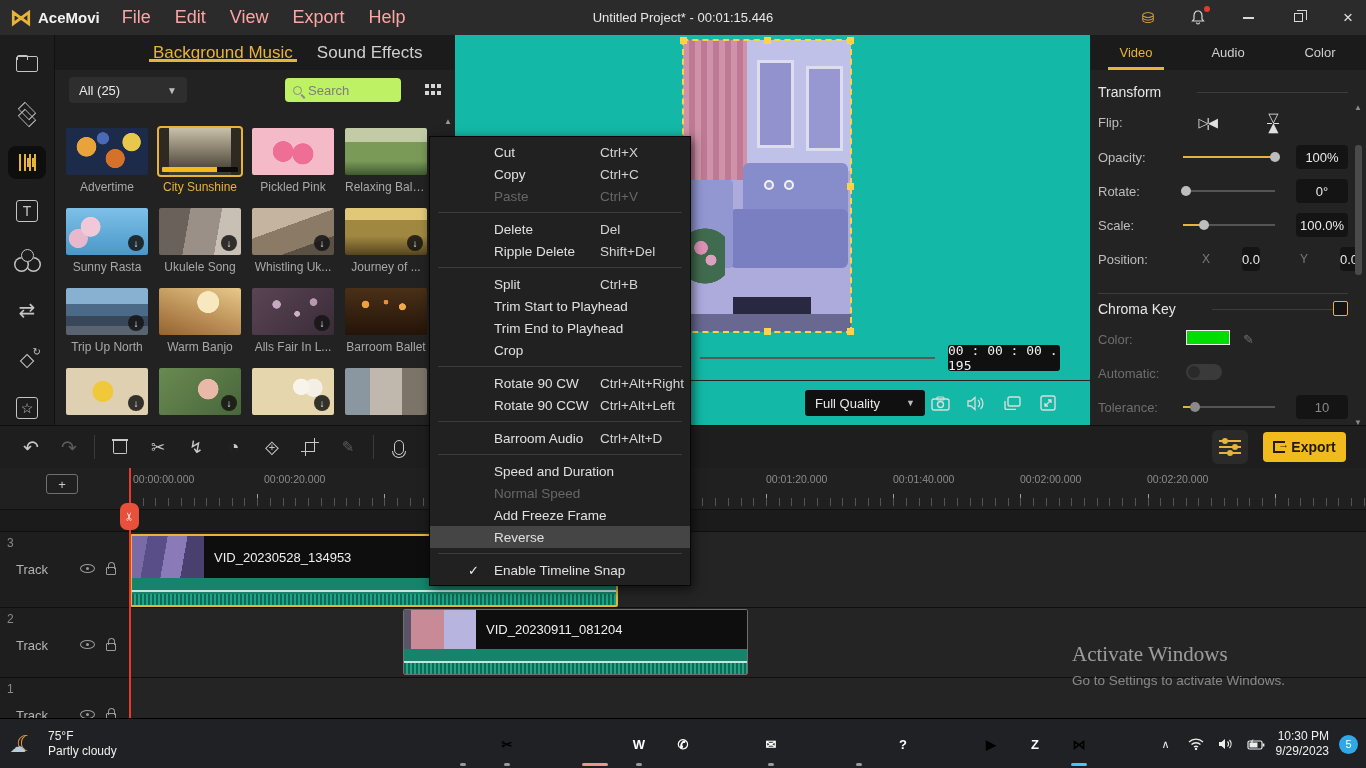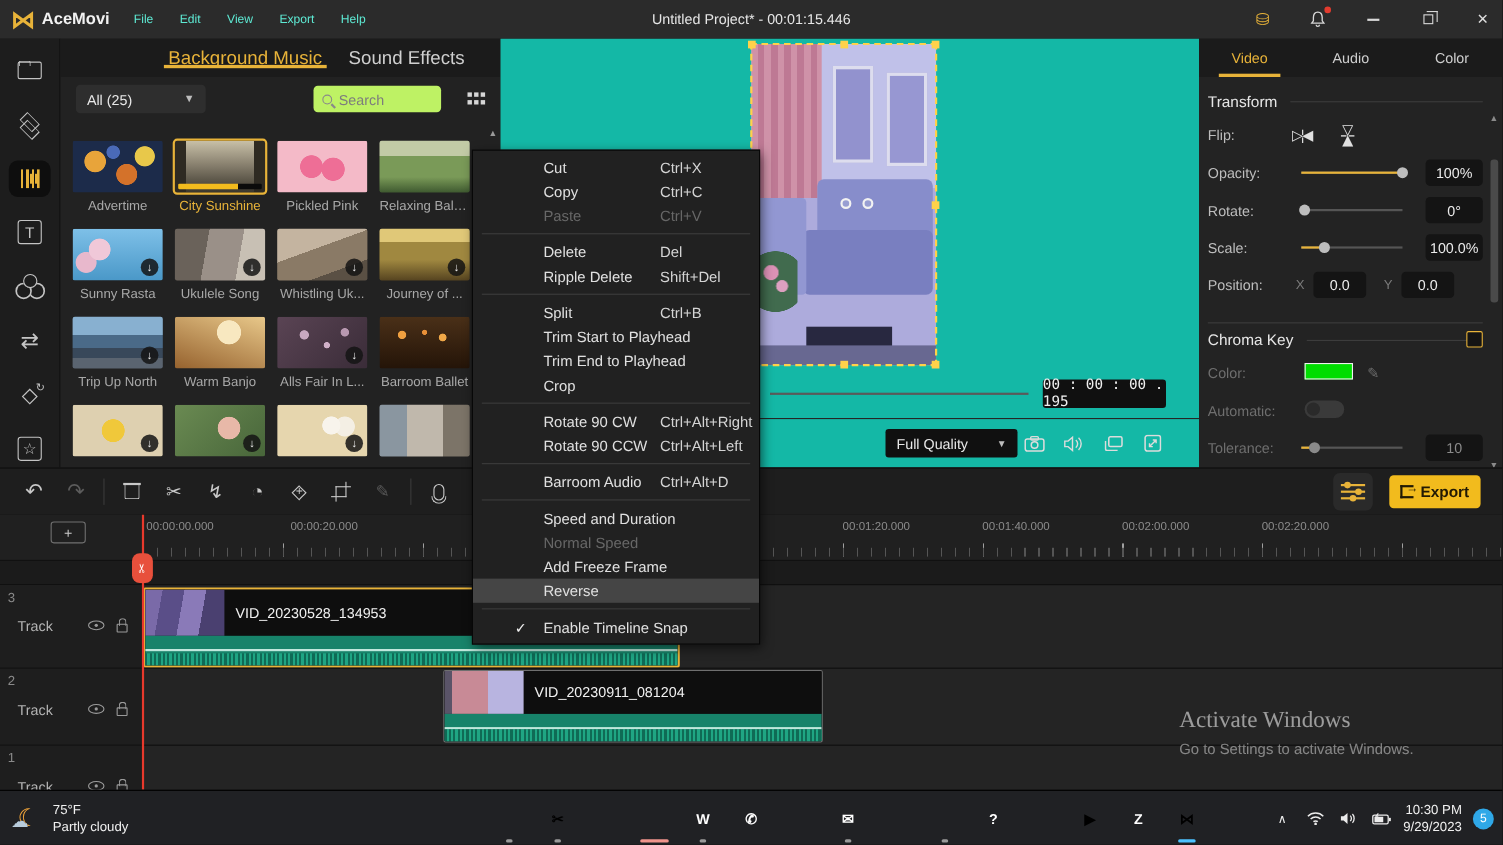--- a/index.html
+++ b/index.html
@@ -7,21 +7,21 @@
     font-family:"Liberation Sans", sans-serif; }
   #app { position:relative; width:1366px; height:768px; }
 
   
   #titlebar { position:absolute; left:0; top:0; width:1366px; height:35px;
     background:#2b2b2b; display:flex; align-items:center; z-index:40; }
   #logo { display:flex; align-items:center; margin-left:10px; }
   #logo .bowtie { color:#e8b339; font-size:22px; font-weight:bold; line-height:1; }
   #logo .brand { color:#f2f2f2; font-weight:bold; font-size:15px; margin-left:6px; }
   #menus { display:flex; margin-left:22px; gap:24px; }
-  #menus .menu { color:#5eead4; font-size:11px; cursor:default; }
+  #menus .menu { color:#fca5a5; font-size:18px; cursor:default; }
   #win-title { position:absolute; left:50%; transform:translateX(-50%); color:#e6e6e6; font-size:13px; }
   #tb-right { position:absolute; right:8px; display:flex; align-items:center; gap:30px; }
   .tb-ic { width:20px; height:20px; display:flex; align-items:center; justify-content:center; }
   .cart-ic { color:#e8b339; font-size:15px; }
   .bell-wrap { position:relative; }
   .bell-dot { position:absolute; top:-2px; right:-2px; width:6px; height:6px; border-radius:50%; background:#e23b2e; }
   .win-min { width:11px; height:2px; background:#d8d8d8; }
   .win-restore { width:9px; height:9px; border:1.5px solid #d8d8d8; position:relative; }
   .win-restore::after { content:""; position:absolute; left:2px; top:-4px; width:9px; height:9px;
     border:1.5px solid #d8d8d8; border-left:none; border-bottom:none; }
@@ -110,21 +110,21 @@
   #quality .chev { font-size:9px; color:#bdbdbd; }
   .pv-ic { position:absolute; width:22px; height:22px; color:#dcdcdc; display:flex; align-items:center; justify-content:center; }
 
   
   #rightpanel { position:absolute; left:1090px; top:35px; width:276px; height:390px; background:#232323; }
   #rp-tabs { height:35px; background:#1b1b1b; display:flex; }
   .rp-tab { flex:1; display:flex; align-items:center; justify-content:center; color:#cfcfcf; font-size:13px;
     position:relative; }
   .rp-tab.on { color:#e8b339; }
   .rp-tab.on::after { content:""; position:absolute; left:18px; right:18px; bottom:0; height:3px; background:#e8b339; }
-  .rp-row { position:absolute; left:8px; right:18px; height:24px; display:flex; align-items:center; }
+  .rp-row { position:absolute; left:8px; right:18px; height:24px; display:flex; align-items:center;gap:24px; }
   .rp-label { color:#bdbdbd; font-size:13px; }
   .rp-label.dim { color:#6e6e6e; }
   .rp-head { color:#e6e6e6; font-size:14px; }
   .rp-line { flex:1; height:1px; background:#3c3c3c; margin-left:12px; }
   .slider { position:absolute; left:85px; width:92px; height:2px; background:#555; top:11px; }
   .slider .fill { position:absolute; left:0; top:0; height:2px; background:#e8b339; }
   .slider .knob { position:absolute; top:-4px; width:10px; height:10px; border-radius:50%; background:#bdbdbd; }
   .valbox { position:absolute; right:0; width:52px; height:24px; background:#141414; border-radius:4px;
     color:#eaeaea; font-size:13px; display:flex; align-items:center; justify-content:center; }
   .valbox.dim { color:#8a8a8a; }

